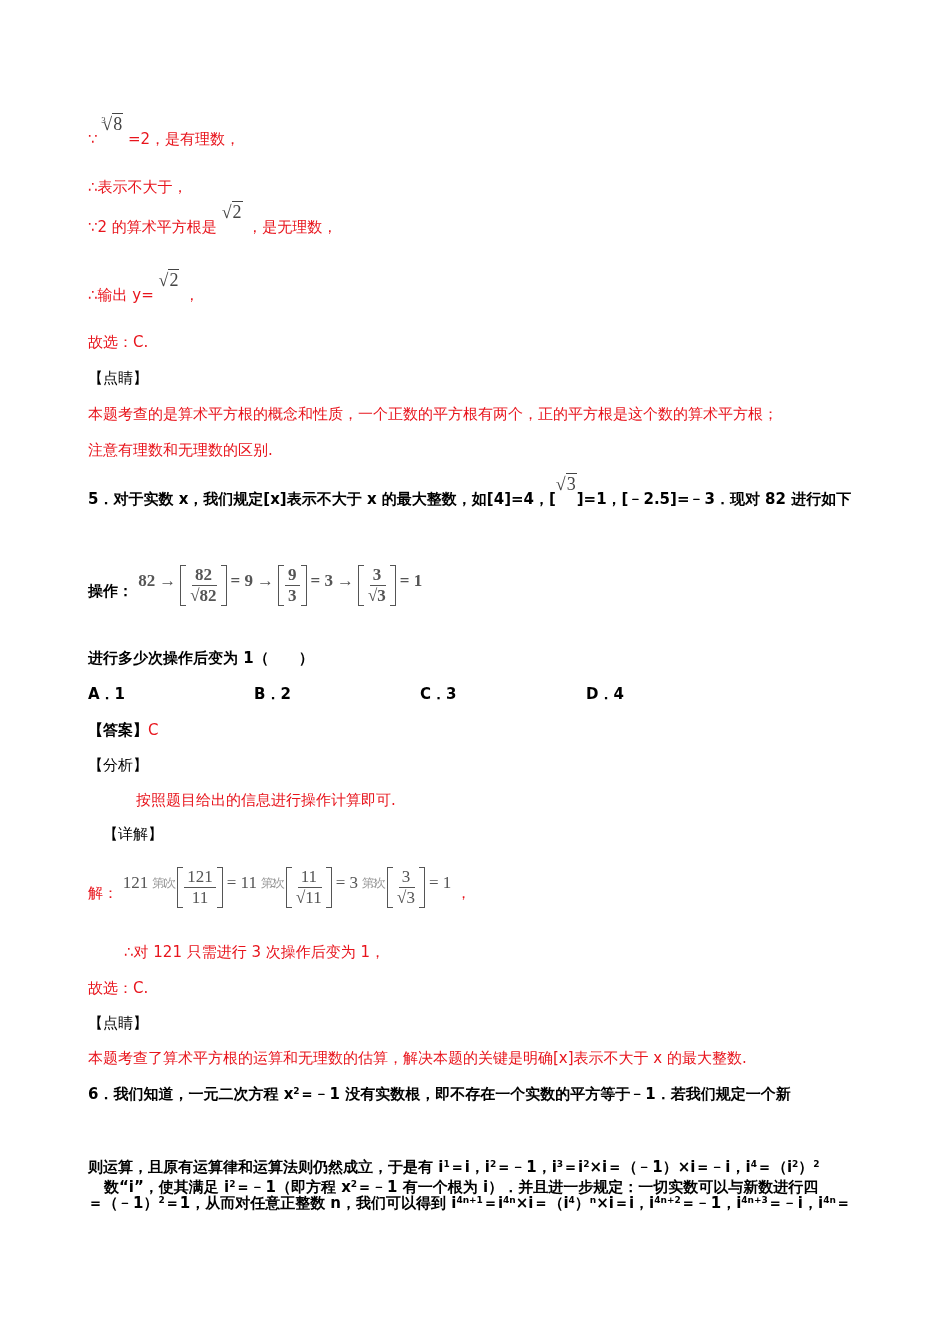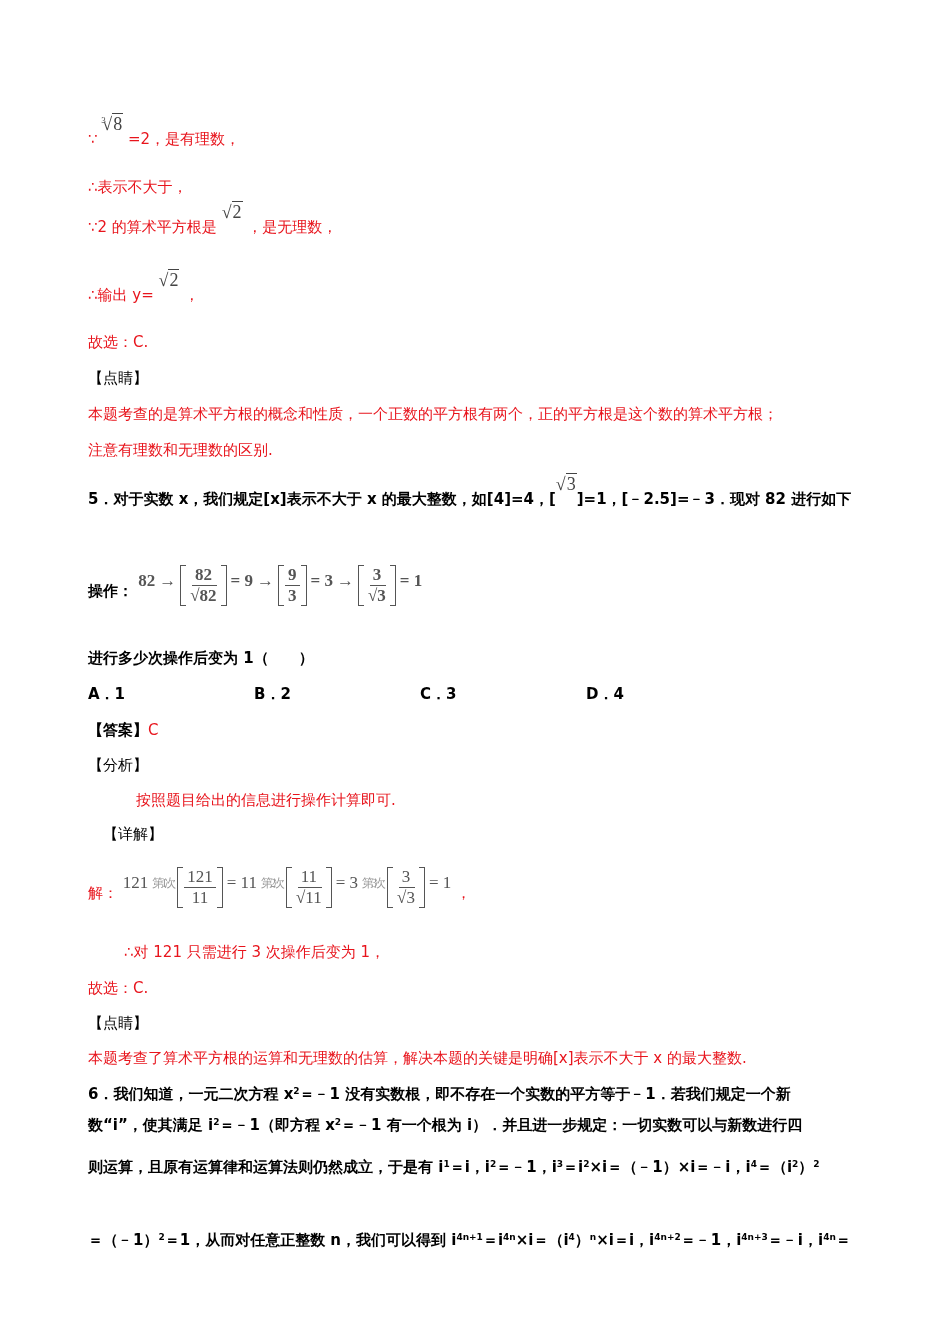--- a/index.html
+++ b/index.html
@@ -128,21 +128,21 @@
 </div>
 
 <div class="line red" style="top:942px;margin-left:36px;">∴对 121 只需进行 3 次操作后变为 1，</div>
 <div class="line red" style="top:978px;">故选：C.</div>
 <div class="line tag" style="top:1013px;">【点睛】</div>
 <div class="line red" style="top:1048px;">本题考查了算术平方根的运算和无理数的估算，解决本题的关键是明确[x]表示不大于 x 的最大整数.</div>
 
 <div class="line bold" style="top:1084px;">
   <span>6．我们知道，一元二次方程 x</span><sup>2</sup><span>＝﹣1 没有实数根，即不存在一个实数的平方等于﹣1．若我们规定一个新</span>
 </div>
-<div class="line bold" style="top:1115px;">
+<div class="line bold" style="top:1177px;margin-left:16px;">
   <span>数“i”，使其满足 i</span><sup>2</sup><span>＝﹣1（即方程 x</span><sup>2</sup><span>＝﹣1 有一个根为 i）．并且进一步规定：一切实数可以与新数进行四</span>
 </div>
 <div class="line bold" style="top:1157px;">
   <span>则运算，且原有运算律和运算法则仍然成立，于是有 i</span><sup>1</sup><span>＝i，i</span><sup>2</sup><span>＝﹣1，i</span><sup>3</sup><span>＝i</span><sup>2</sup><span>×i＝（﹣1）×i＝﹣i，i</span><sup>4</sup><span>＝（i</span><sup>2</sup><span>）</span><sup>2</sup>
 </div>
-<div class="line bold" style="top:1230px;">
+<div class="line bold" style="top:1193px;">
   <span>＝（﹣1）</span><sup>2</sup><span>＝1，从而对任意正整数 n，我们可以得到 i</span><sup>4n+1</sup><span>＝i</span><sup>4n</sup><span>×i＝（i</span><sup>4</sup><span>）</span><sup>n</sup><span>×i＝i，i</span><sup>4n+2</sup><span>＝﹣1，i</span><sup>4n+3</sup><span>＝﹣i，i</span><sup>4n</sup><span>＝</span>
 </div>
 
 </body></html>

